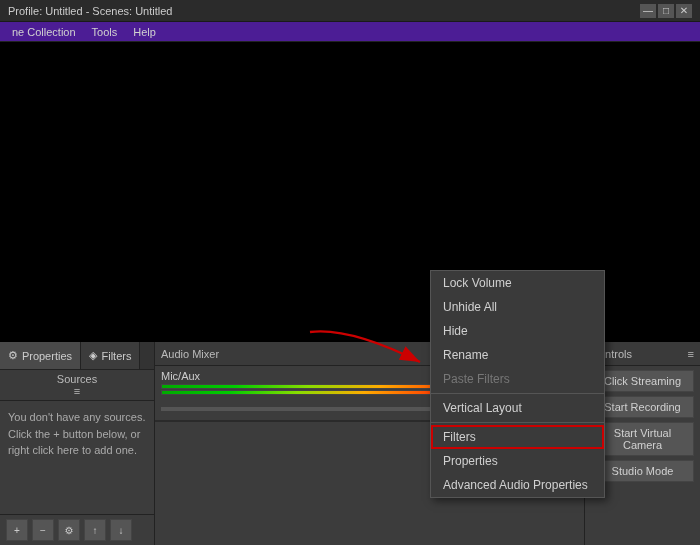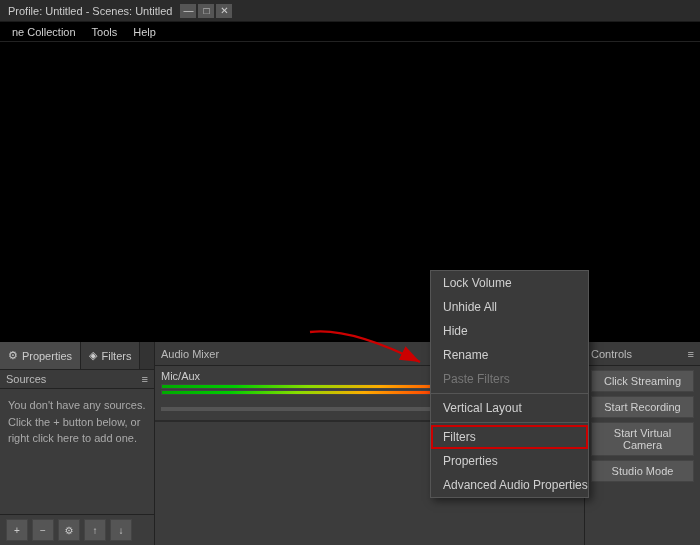--- a/index.html
+++ b/index.html
@@ -13,21 +13,21 @@
       overflow: hidden;
       position: relative;
     }
 
     
     .title-bar {
       background: #2b2b2b;
       height: 22px;
       display: flex;
       align-items: center;
-      justify-content: flex-start;
+      justify-content: space-between;
       padding: 0 8px;
       border-bottom: 1px solid #1a1a1a;
       gap: 8px;
     }
     .title-text {
       font-size: 11px;
       color: #ccc;
     }
     .title-buttons {
       display: flex;
@@ -41,21 +41,21 @@
       color: #ccc;
       font-size: 10px;
       cursor: pointer;
       display: flex;
       align-items: center;
       justify-content: center;
     }
 
     
     .menu-bar {
-      background: #000000;
+      background: #4c1d95;
       height: 20px;
       display: flex;
       align-items: center;
       padding: 0 4px;
       border-bottom: 1px solid #222;
     }
     .menu-item {
       padding: 2px 8px;
       font-size: 11px;
       color: #d0d0d0;
@@ -107,20 +107,21 @@
 
     .sources-header {
       display: flex;
       align-items: center;
       justify-content: space-between;
       padding: 3px 6px;
       background: #3a3a3a;
       border-bottom: 1px solid #222;
       font-size: 11px;
       color: #bbb;
+      flex-direction: column;
     }
 
     .sources-empty {
       padding: 8px;
       font-size: 11px;
       color: #aaa;
       line-height: 1.5;
     }
 
     .sources-icons {
@@ -289,21 +290,21 @@
       font-size: 11px;
       text-align: center;
       cursor: pointer;
     }
 
     
     .context-menu {
       position: absolute;
       top: 270px;
       left: 430px;
-      width: 159px;
+      width: 175px;
       background: #3a3a3a;
       border: 1px solid #555;
       box-shadow: 3px 3px 8px rgba(0,0,0,0.5);
       z-index: 100;
     }
     .context-menu-item {
       padding: 5px 12px;
       font-size: 12px;
       color: #d0d0d0;
       cursor: pointer;

